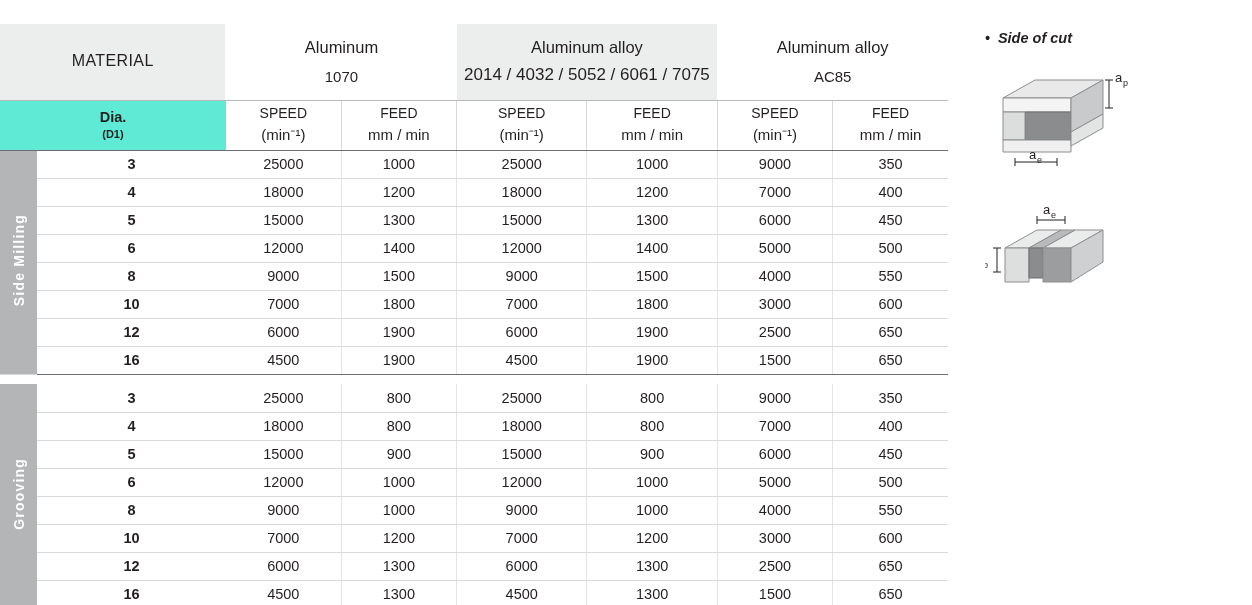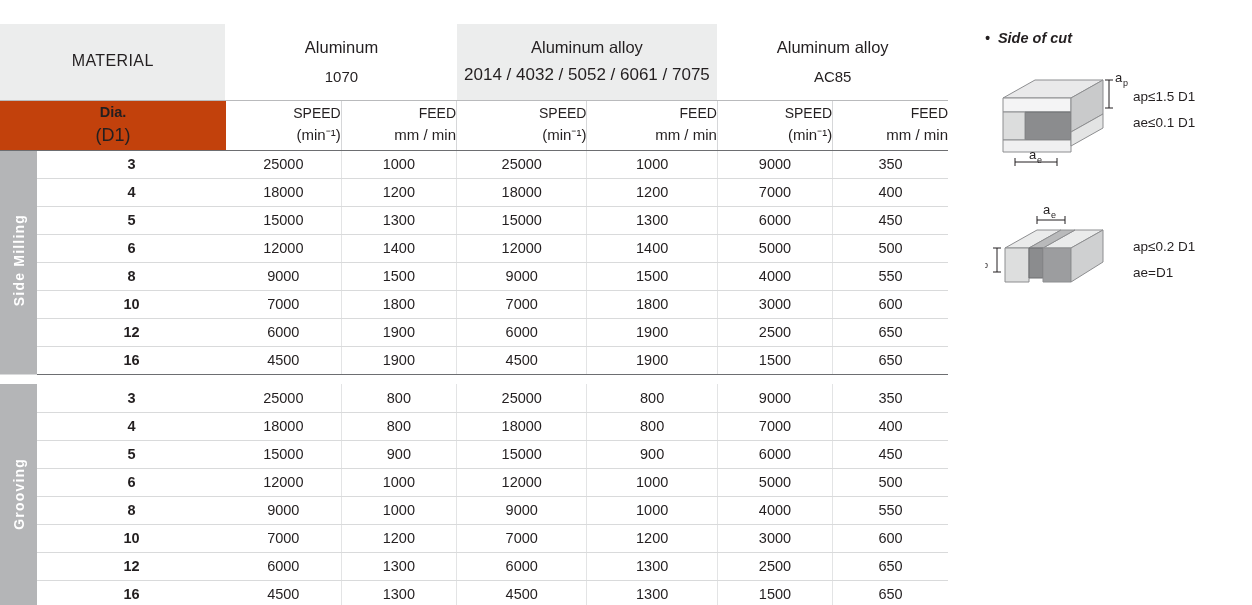--- a/index.html
+++ b/index.html
@@ -70,31 +70,30 @@
     font-size: 17px;
     margin-top: 5px;
   }
 
   
   .hdr2 td {
     height: 50px;
     border-bottom: 1px solid #6d6e71;
   }
   .hdr2 .dia-cell {
-    background: #c2410c;
+    background: #5eead4;
     font-weight: bold;
     font-size: 14.5px;
     line-height: 1.35;
   }
-  .hdr2 .dia-cell .sub { font-weight: normal; font-size: 18px; display: block; }
+  .hdr2 .dia-cell .sub { font-weight: bold; font-size: 11px; display: block; }
   .hdr2 .sf-cell {
     font-size: 14px;
     line-height: 1.35;
     border-left: 1px solid #d6d7d9;
-    text-align: right;
   }
   .hdr2 .sf-cell.noline { border-left: none; }
   .hdr2 .sf-cell .unit { display: block; font-size: 15px; margin-top: 2px; }
   .hdr2 .sf-cell .lbl { display:block; }
 
   
   tr.dr td {
     height: 28px;
     font-size: 14.5px;
     border-bottom: 1px solid #d9dadb;
@@ -426,24 +425,20 @@
 
         <line x1="30" y1="94" x2="72" y2="94" stroke="#231f20" stroke-width="1"></line>
         <line x1="30" y1="90" x2="30" y2="98" stroke="#231f20" stroke-width="1"></line>
         <line x1="72" y1="90" x2="72" y2="98" stroke="#231f20" stroke-width="1"></line>
 
         <text x="130" y="14" font-family="Liberation Sans, sans-serif" font-size="13" fill="#231f20">a</text>
         <text x="138" y="18" font-family="Liberation Sans, sans-serif" font-size="9" fill="#231f20">p</text>
         <text x="44" y="91" font-family="Liberation Sans, sans-serif" font-size="13" fill="#231f20">a</text>
         <text x="52" y="95" font-family="Liberation Sans, sans-serif" font-size="9" fill="#231f20">e</text>
       </svg>
-      <div class="labels">
-        <div>ap≤1.5 D1</div>
-        <div>ae≤0.1 D1</div>
-      </div>
     </div>
 
     <div class="fig fig2">
       <svg width="150" height="115" viewBox="0 0 150 115">
 
         <polygon points="20,48 52,30 76,30 44,48" fill="#eaebeb" stroke="#8d8e90" stroke-width="1"></polygon>
         <polygon points="58,48 90,30 118,30 86,48" fill="#eaebeb" stroke="#8d8e90" stroke-width="1"></polygon>
 
         <polygon points="44,48 76,30 90,30 58,48" fill="#b9babb" stroke="#8d8e90" stroke-width="1"></polygon>
 
@@ -460,20 +455,16 @@
         <line x1="80" y1="16" x2="80" y2="24" stroke="#231f20" stroke-width="1"></line>
         <text x="58" y="14" font-family="Liberation Sans, sans-serif" font-size="13" fill="#231f20">a</text>
         <text x="66" y="18" font-family="Liberation Sans, sans-serif" font-size="9" fill="#231f20">e</text>
 
         <line x1="12" y1="48" x2="12" y2="72" stroke="#231f20" stroke-width="1"></line>
         <line x1="8" y1="48" x2="16" y2="48" stroke="#231f20" stroke-width="1"></line>
         <line x1="8" y1="72" x2="16" y2="72" stroke="#231f20" stroke-width="1"></line>
         <text x="-10" y="64" font-family="Liberation Sans, sans-serif" font-size="13" fill="#231f20">a</text>
         <text x="-2" y="68" font-family="Liberation Sans, sans-serif" font-size="9" fill="#231f20">p</text>
       </svg>
-      <div class="labels">
-        <div>ap≤0.2 D1</div>
-        <div>ae=D1</div>
-      </div>
     </div>
 
   </div>
 </div>
 
 </body></html>

